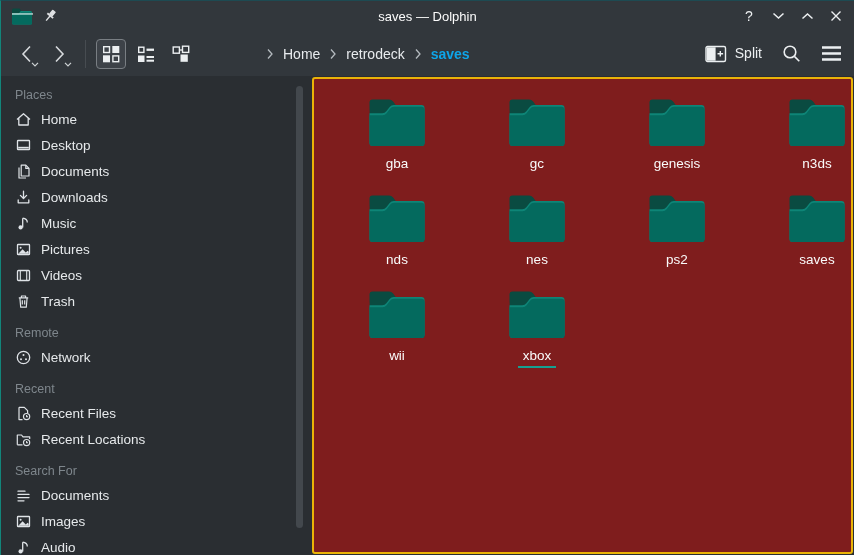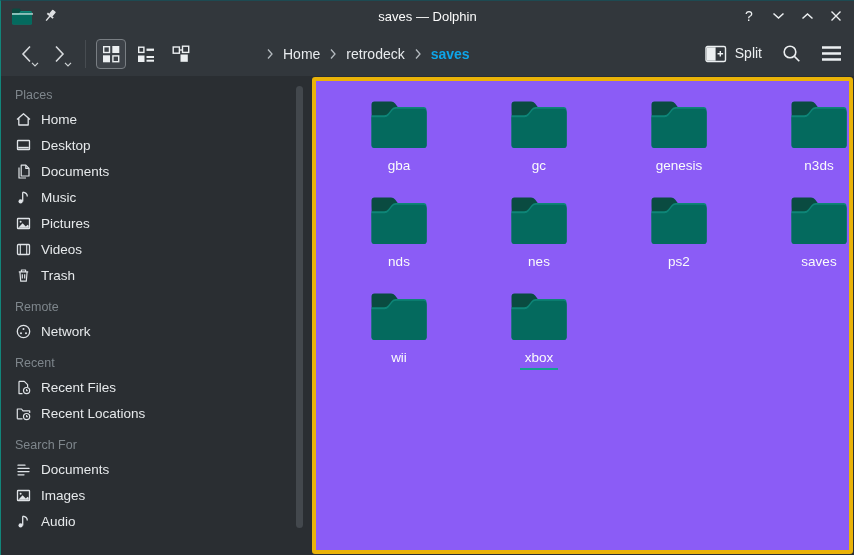--- a/index.html
+++ b/index.html
@@ -49,22 +49,22 @@
   
   .content { display: flex; height: 480px; }
   .sidebar { width: 311px; position: relative; background: #2a2e32; overflow: hidden; padding-top: 8px; }
   .side-header { color: #7e868c; font-size: 12.5px; padding: 4px 0 4px 14px; margin-top: 8px; }
   .side-header.first { margin-top: 0; }
   .side-item { height: 26px; display: flex; align-items: center; padding-left: 14px; gap: 9px; }
   .side-item .lbl { color: #e6e9eb; font-size: 13.5px; }
   .side-icon { width: 17px; height: 17px; flex: 0 0 17px; }
   .side-scroll { position: absolute; right: 9px; top: 10px; width: 7px; height: 442px; border-radius: 3.5px; background: #43484d; }
   .view {
-    flex: 1; margin: 1px 1px 2px 0; background: #8b5cf6;
-    border: 4px solid #eab308; border-radius: 3px; overflow: hidden;
+    flex: 1; margin: 1px 1px 2px 0; background: #7f1d1d;
+    border: 2px solid #eab308; border-radius: 3px; overflow: hidden;
   }
   .grid {
     display: grid; grid-template-columns: repeat(4, 140px); grid-auto-rows: 96px;
     padding: 19px 0 0 13px;
   }
   .cell { display: flex; flex-direction: column; align-items: center; }
   .cell .fname { margin-top: 8px; color: #fafbfb; font-size: 13.5px; line-height: 16px; padding: 0 5px 2px; border-bottom: 2px solid transparent; }
   .cell.selected .fname { border-bottom-color: #16a091; }
   svg { display: block; }
 </style>
@@ -221,20 +221,27 @@
       </div>
       <div class="side-item">
         <svg class="side-icon" viewBox="0 0 17 17" fill="none" stroke="#dfe3e7" stroke-width="1.2" stroke-linejoin="round">
             <path d="M4 4.6 V15 H11"></path>
             <path d="M6.2 2.2 H10.8 L14 5.4 V13 H6.2 z"></path>
             <path d="M10.8 2.2 V5.4 H14"></path>
           </svg>
         <span class="lbl">Documents</span>
       </div>
       <div class="side-item">
+        <svg class="side-icon" viewBox="0 0 17 17" fill="none" stroke="#dfe3e7" stroke-width="1.3" stroke-linejoin="round" stroke-linecap="round">
+            <path d="M8.5 2.2 V9.2 M5.4 6.4 L8.5 9.5 L11.6 6.4"></path>
+            <path d="M3.2 11 v2.8 h10.6 V11"></path>
+          </svg>
+        <span class="lbl">Downloads</span>
+      </div>
+      <div class="side-item">
         <svg class="side-icon" viewBox="0 0 17 17">
             <circle cx="5.6" cy="12.4" r="2.1" fill="#dfe3e7"></circle>
             <path d="M7.7 12.4 V3.2" stroke="#dfe3e7" stroke-width="1.3" fill="none"></path>
             <path d="M7.7 3.2 q4.6 0.6 4.6 4.4" stroke="#dfe3e7" stroke-width="1.3" fill="none"></path>
           </svg>
         <span class="lbl">Music</span>
       </div>
       <div class="side-item">
         <svg class="side-icon" viewBox="0 0 17 17">
             <rect x="2.5" y="3.5" width="12" height="10" rx="0.6" fill="none" stroke="#dfe3e7" stroke-width="1.3"></rect>

